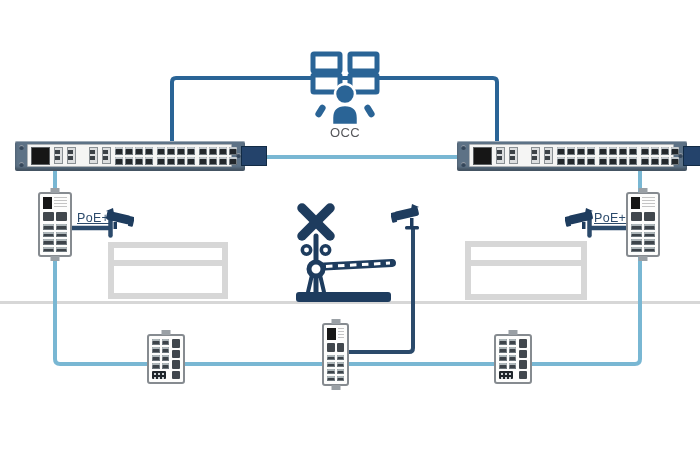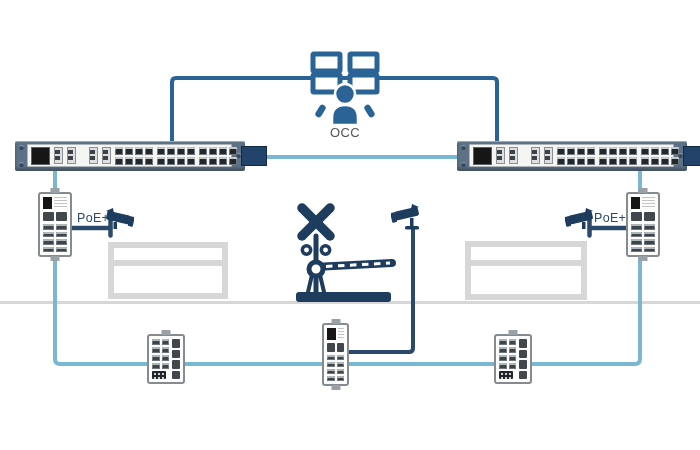--- a/index.html
+++ b/index.html
@@ -10,21 +10,21 @@
     --platform-gray:#d7d7d7;
     --text-gray:#6d6e71;
     --rack-gray-blue:#5d7286;
   }
   html,body{margin:0;padding:0;background:#fff;}
   .canvas{
     position:relative;width:700px;height:450px;background:#fff;overflow:hidden;
     font-family:"Liberation Sans", sans-serif;
   }
   .lbl{position:absolute;color:var(--text-gray);font-size:13px;letter-spacing:.4px;}
-  .lbl.poe{color:var(--line-navy);font-size:12.5px;letter-spacing:.3px;}
+  .lbl.poe{color:var(--line-navy);font-size:12.5px;letter-spacing:.3px;text-decoration:underline;}
   svg{position:absolute;left:0;top:0;}
 
   
   .rack{
     position:absolute;width:230px;height:30px;background:var(--rack-gray-blue);
     border-radius:2px;box-shadow:inset 0 1px 0 rgba(255,255,255,.4),inset 0 -3px 3px rgba(0,0,0,.28);
   }
   .rack .screw{position:absolute;width:5px;height:5px;border-radius:50%;background:#34465a;box-shadow:inset 0 1px 1px rgba(255,255,255,.5);}
   .rack .screw.tl{left:4px;top:4px}.rack .screw.bl{left:4px;bottom:4px}.rack .screw.r{right:4px;top:12px}
   .rack .plate{

